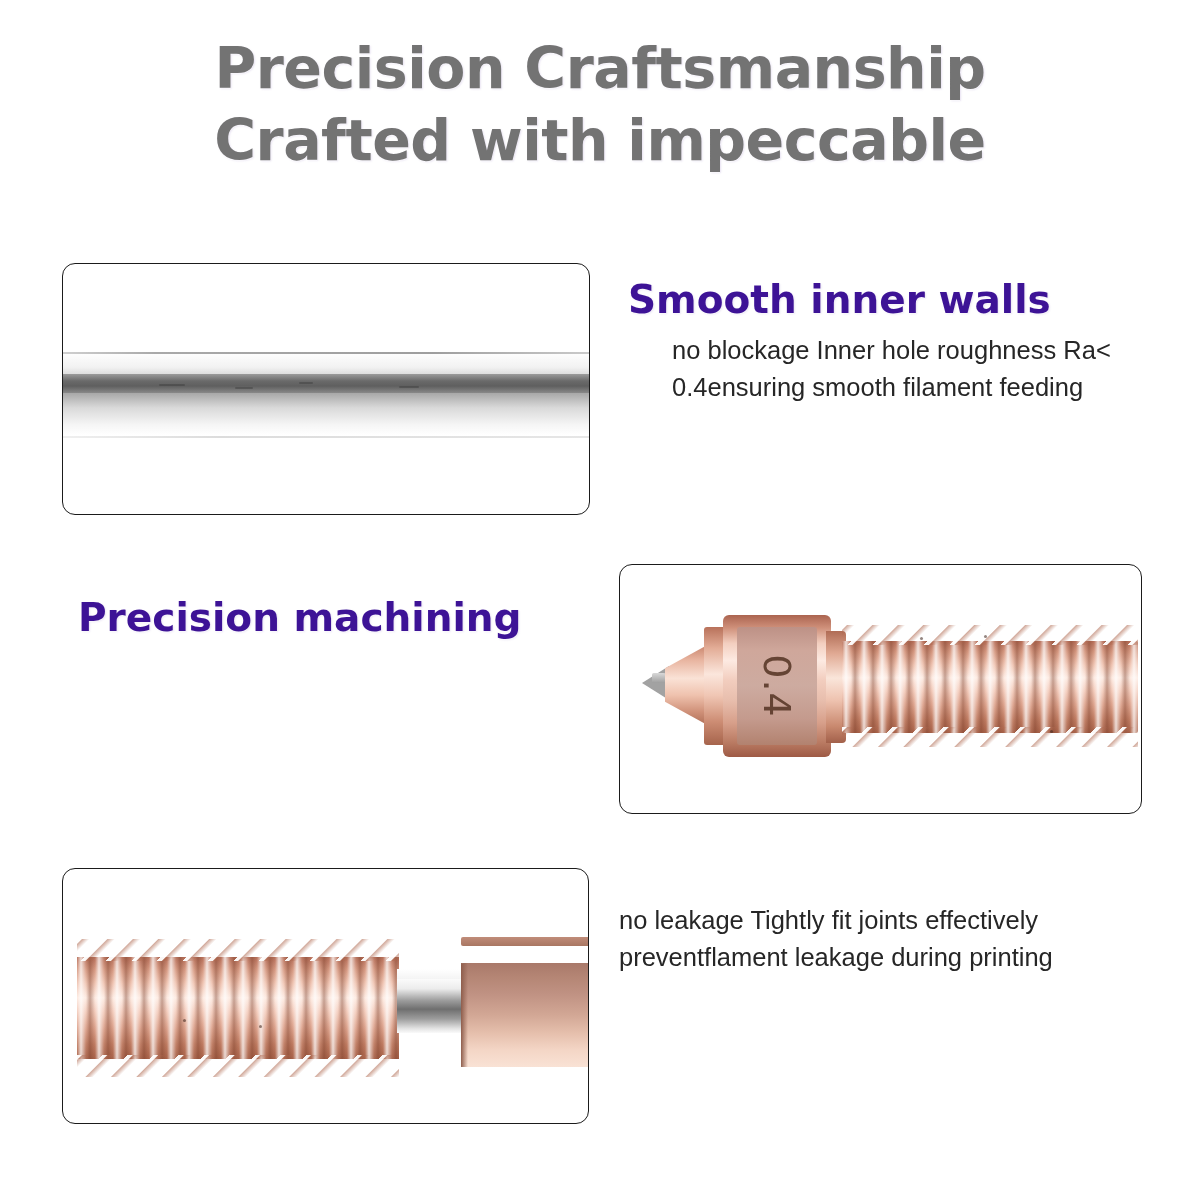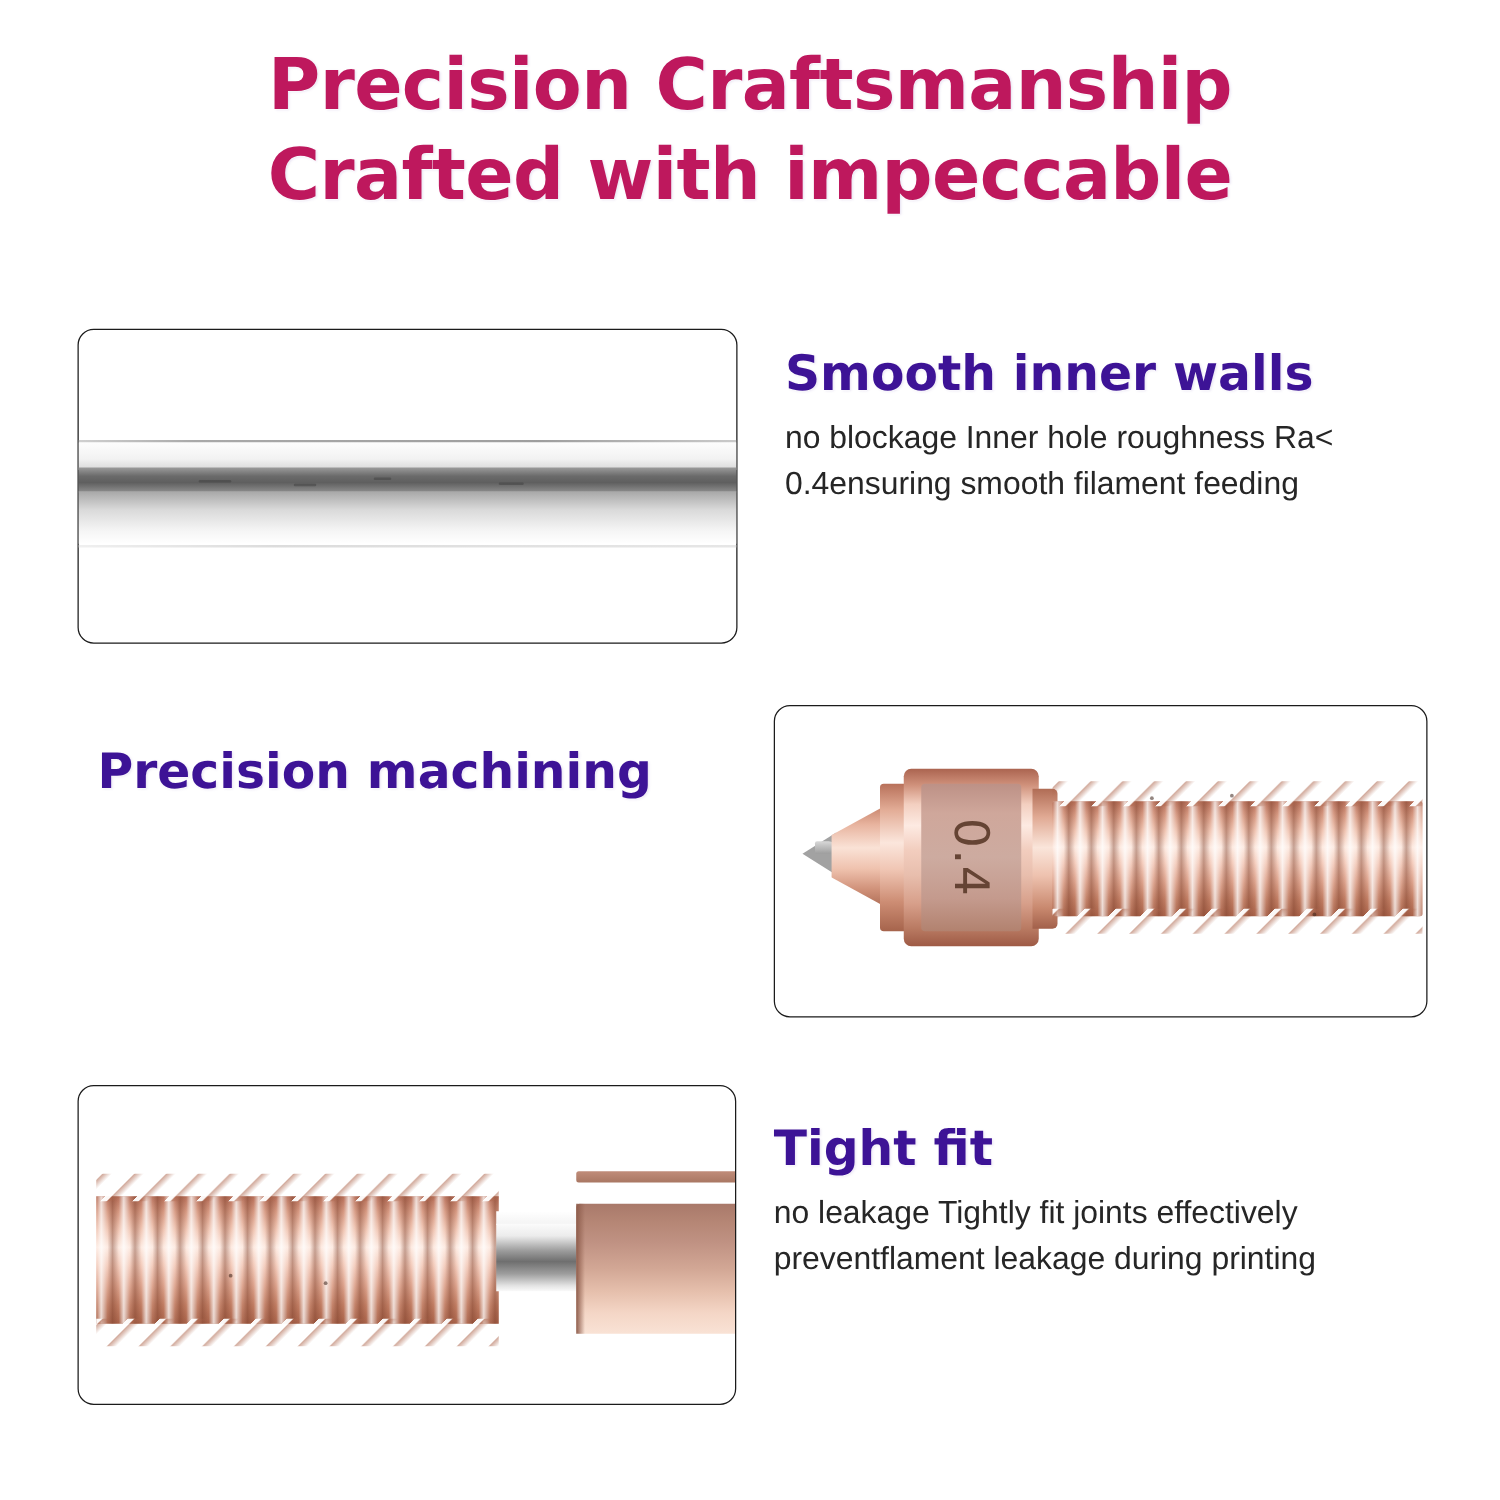--- a/index.html
+++ b/index.html
@@ -23,21 +23,21 @@
     top: 34px;
     width: 1200px;
     text-align: center;
   }
   .title-line {
     font-family: "DejaVu Sans", sans-serif;
     font-weight: bold;
     font-size: 57px;
     line-height: 68px;
     letter-spacing: -0.5px;
-    color: #be185d;
+    color: #737373;
     text-shadow: 0 1px 0 rgba(255,255,255,0.6), 1px 1px 2px rgba(120,90,180,0.18);
     white-space: nowrap;
   }
   .title-line.l2 { margin-top: 4px; }
 
   
   .panel {
     position: absolute;
     border: 1.6px solid #1b1b1b;
     border-radius: 13px;
@@ -56,21 +56,21 @@
   .feat-body {
     font-family: "Liberation Sans", sans-serif;
     font-weight: 400;
     color: #262626;
   }
 
   
   #panel-bore { left: 62px; top: 263px; width: 526px; height: 250px; }
   #text-smooth { left: 628px; top: 275px; width: 520px; }
   #text-smooth .feat-head { font-size: 39px; line-height: 50px; }
-  #text-smooth .feat-body { font-size: 25.5px; line-height: 37px; margin-top: 7px; }
+  #text-smooth .feat-body { font-size: 25.5px; line-height: 37px; margin-top: 7px; margin-left: 44px; }
 
   
   #panel-nozzle { left: 619px; top: 564px; width: 521px; height: 248px; }
   #text-precision { left: 78px; top: 593px; width: 545px; }
   #text-precision .feat-head { font-size: 39px; line-height: 50px; }
   #text-precision .feat-body { font-size: 25.5px; line-height: 37px; margin-top: 7px; }
 
   
   #panel-fit { left: 62px; top: 868px; width: 525px; height: 254px; }
   #text-tight { left: 619px; top: 895px; width: 545px; }
@@ -293,15 +293,14 @@
     <div class="tf-steel"></div>
     <div class="tf-barrel-lip"></div>
     <div class="tf-barrel"></div>
     <div class="tf-barrel-edge"></div>
     <div class="dark-fleck" style="left:120px; top:150px;"></div>
     <div class="dark-fleck" style="left:196px; top:156px;"></div>
   </div>
 </div>
 
 <div class="textblock" id="text-tight">
-  <div class="feat-head">Tight fit</div>
   <div class="feat-body">no leakage Tightly fit joints effectively preventflament leakage during printing</div>
 </div>
 
 </body></html>

